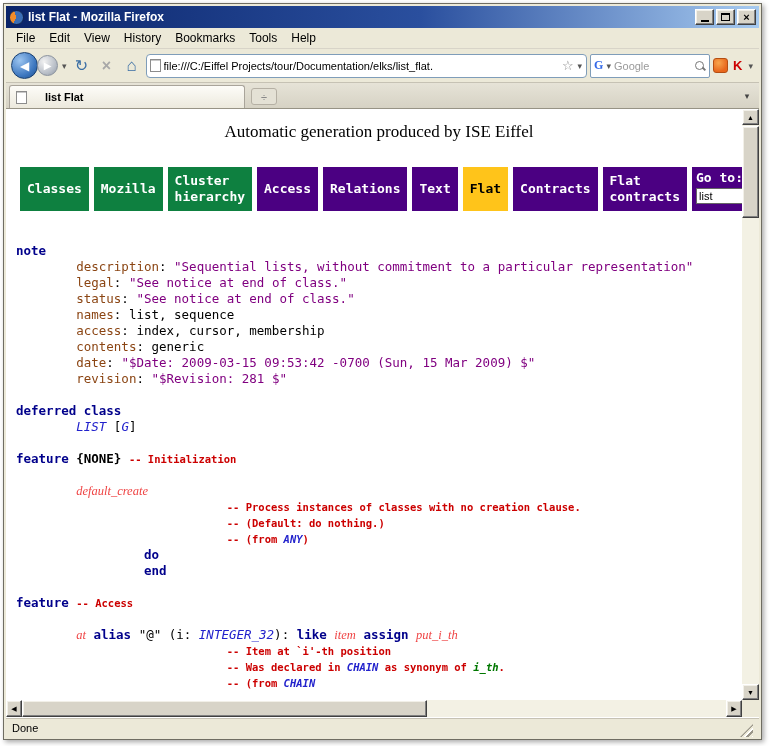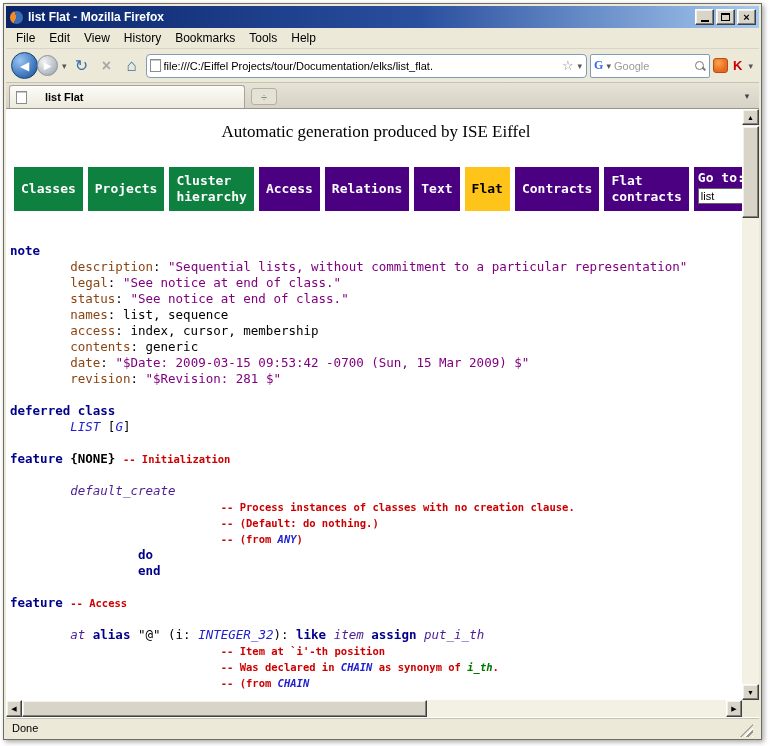--- a/index.html
+++ b/index.html
@@ -79,21 +79,21 @@
          font-weight:bold; color:#000; }
   .tab-stub { width:26px; height:17px; margin:0 0 3px 6px; background:#E4E1D5;
               border:1px solid #B5B0A4; border-radius:3px; display:flex;
               align-items:center; justify-content:center; color:#888; font-size:11px; }
   .tab-spacer { flex:1 1 auto; }
   .tab-dd { width:18px; height:18px; margin-bottom:3px; display:flex; align-items:center;
             justify-content:center; color:#444; font-size:9px; }
   
   .content { position:relative; flex:1 1 auto; background:#fff; overflow:hidden; }
   .page { position:absolute; left:0; top:0; right:17px; bottom:17px; overflow:hidden;
-          background:#fff; padding-left:4px; }
+          background:#fff; padding-left:10px; }
   .heading { font-family:"Liberation Serif",serif; font-size:17px; color:#000;
              text-align:center; margin-top:13px; }
   .tiles { display:flex; align-items:flex-start; gap:5px; margin:25px 11px 0 4px; }
   .tile { min-height:44px; padding:3px 7px; display:flex; flex-direction:column;
           justify-content:center; font-family:"DejaVu Sans Mono",monospace;
           font-size:13px; font-weight:bold; line-height:16px; }
   .goto-tile { width:88px; min-height:44px; padding:3px 4px; display:flex;
                flex-direction:column; justify-content:flex-start;
                font-family:"DejaVu Sans Mono",monospace; font-size:13px;
                font-weight:bold; color:#fff; }
@@ -105,21 +105,21 @@
           line-height:16px; color:#000; white-space:pre; }
   .code-line { height:16px; }
   .seg-k  { color:#00008B; font-weight:bold; }
   .seg-t  { color:#8B4513; }
   .seg-s  { color:#800080; }
   .seg-p  { color:#000000; }
   .seg-pb { color:#000000; font-weight:bold; }
   .seg-c  { color:#CC0000; font-size:10.5px; font-weight:bold; }
   .seg-C  { color:#2222CC; font-style:italic; }
   .seg-Ci { color:#2222CC; font-style:italic; }
-  .seg-f  { color:#4c1d95; font-style:italic; }
+  .seg-f  { color:#ef4444; font-style:italic;font-family:Liberation Serif, serif; }
   .seg-fi { color:#007800; font-style:italic;margin-top:23px; }
   
   .vscroll { position:absolute; right:0; top:0; bottom:17px; width:17px; background:#F3F1E4; }
   .hscroll { position:absolute; left:0; right:17px; bottom:0; height:17px; background:#F3F1E4; }
   .corner { position:absolute; right:0; bottom:0; width:17px; height:17px; background:#ECE9D8; }
   .sbtn { position:absolute; width:17px; height:16px; background:#D8D4C8; border:1px solid;
           border-color:#FFFFFF #404040 #404040 #FFFFFF;
           box-shadow:inset -1px -1px 0 #808080, inset 1px 1px 0 #F2F0E8;
           display:flex; align-items:center; justify-content:center; font-size:7px; color:#000; }
   .sb-up { top:0; }  .sb-down { bottom:0; }
@@ -201,21 +201,21 @@
     <div class="tab-stub">÷</div>
     <div class="tab-spacer"></div>
     <div class="tab-dd">▾</div>
   </div>
 
   <div class="content">
     <div class="page">
       <div class="heading">Automatic generation produced by ISE Eiffel</div>
       <div class="tiles">
         <div class="tile" style="background: rgb(14, 128, 64); color: rgb(255, 255, 255);">Classes</div>
-          <div class="tile" style="background: rgb(14, 128, 64); color: rgb(255, 255, 255);">Projects</div>
+          <div class="tile" style="background: rgb(14, 128, 64); color: rgb(255, 255, 255);">Mozilla</div>
           <div class="tile" style="background: rgb(14, 128, 64); color: rgb(255, 255, 255);">
             <div>Cluster</div>
             <div>hierarchy</div>
           </div>
           <div class="tile" style="background: rgb(75, 0, 130); color: rgb(255, 255, 255);">Access</div>
           <div class="tile" style="background: rgb(75, 0, 130); color: rgb(255, 255, 255);">Relations</div>
           <div class="tile" style="background: rgb(75, 0, 130); color: rgb(255, 255, 255);">Text</div>
           <div class="tile" style="background: rgb(255, 196, 26); color: rgb(0, 0, 0);">Flat</div>
           <div class="tile" style="background: rgb(75, 0, 130); color: rgb(255, 255, 255);">Contracts</div>
           <div class="tile" style="background: rgb(75, 0, 130); color: rgb(255, 255, 255);">

